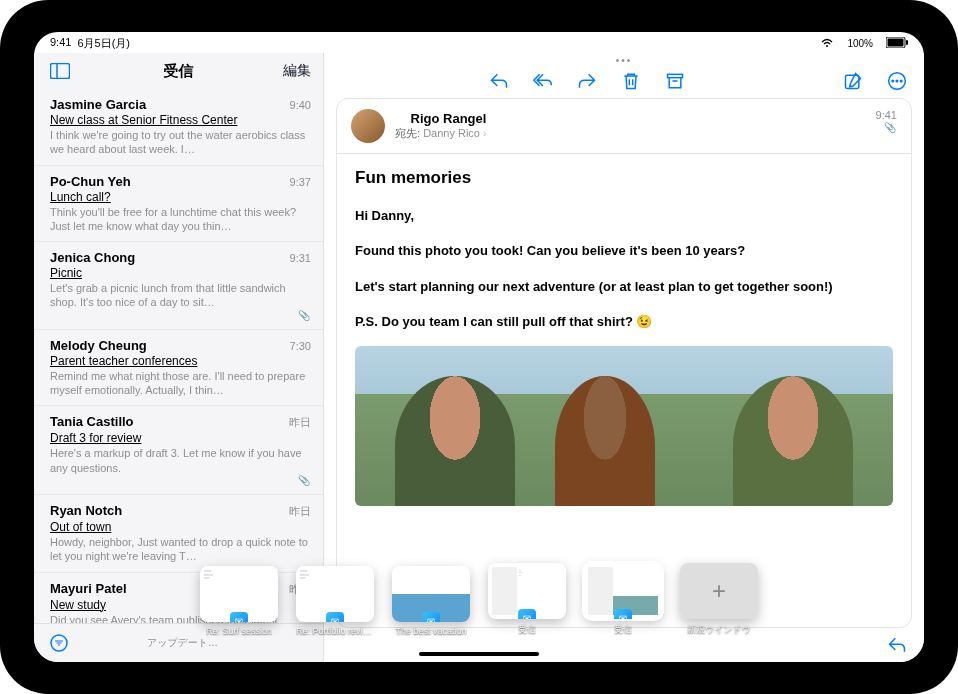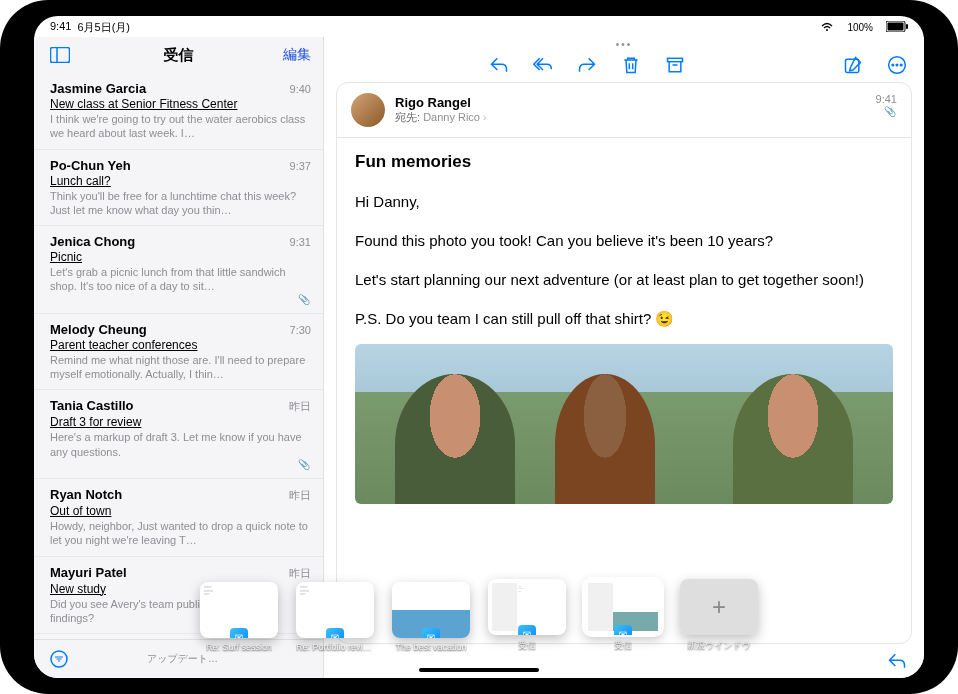--- a/index.html
+++ b/index.html
@@ -1,27 +1,27 @@
 <!DOCTYPE html>
 <html><head>
 <meta charset="utf-8">
 <style>
 * { margin: 0; padding: 0; box-sizing: border-box; }
 body { font-family: -apple-system, BlinkMacSystemFont, "Helvetica Neue", sans-serif; background: #fff; width: 958px; height: 694px; overflow: hidden; }
-.device { width: 958px; height: 694px; background: #000; border-radius: 48px; padding: 16px 34px; position: relative; }
+.device { width: 958px; height: 694px; background: #000; border-radius: 48px; padding: 32px 34px; position: relative; }
 .screen { width: 100%; height: 100%; background: #fff; border-radius: 24px; overflow: hidden; position: relative; display: flex; flex-direction: column; }
 .status-bar { display: flex; justify-content: space-between; align-items: center; padding: 4px 16px 2px; font-size: 11px; font-weight: 500; }
 .status-left { display: flex; gap: 6px; }
 .status-right { display: flex; align-items: center; gap: 13px; font-size: 10px; }
 .app-content { flex: 1; display: flex; overflow: hidden; position: relative; }
 .sidebar { width: 290px; background: #f5f5f7; display: flex; flex-direction: column; border-right: 1px solid #e0e0e0; }
 .sidebar-header { display: flex; align-items: center; justify-content: space-between; padding: 6px 12px; }
 .sidebar-title-wrap { flex: 1; text-align: center; font-weight: 600; font-size: 15px; }
 .icon-btn { color: #007aff; font-size: 20px; cursor: pointer; padding: 4px; display: flex; align-items: center; }
-.edit-btn { color: #1d4ed8; font-size: 14px; }
+.edit-btn { color: #0f172a; font-size: 14px; }
 .mail-list { flex: 1; overflow-y: auto; }
 .mail-item { padding: 8px 12px 8px 16px; border-bottom: 1px solid #e8e8e8; cursor: pointer; }
 .mail-item-header { display: flex; justify-content: space-between; align-items: baseline; }
 .sender { font-weight: 600; font-size: 13px; }
 .time { font-size: 11px; color: #8e8e93; }
 .subject { font-size: 12px; margin-top: 1px; text-decoration: underline; }
 .preview { font-size: 11px; color: #8e8e93; line-height: 1.3; margin-top: 1px; }
 .attach-icon { font-size: 10px; color: #8e8e93; display:block; text-align:right; }
 .sidebar-footer { display: flex; align-items: center; justify-content: space-between; padding: 6px 12px; border-top: 1px solid #e0e0e0; }
 .update-text { flex:1; text-align:center; font-size: 10px; color: #8e8e93; }
@@ -29,27 +29,27 @@
 .multitask-dots { text-align: center; color: #8e8e93; font-size: 10px; letter-spacing: 2px; padding-top: 2px; }
 .toolbar { display: flex; align-items: center; padding: 4px 16px 6px; gap: 8px; }
 .toolbar-spacer { flex: 1; }
 .toolbar-center { display: flex; gap: 22px; }
 .toolbar-right { display: flex; gap: 22px; }
 .tb-icon { color: #007aff; cursor: pointer; width: 22px; height: 22px; display: flex; align-items: center; justify-content: center; }
 .tb-icon svg { width: 20px; height: 20px; stroke: #007aff; fill: none; stroke-width: 1.8; }
 .message-card { margin: 0 12px; border: 1px solid #e5e5e7; border-radius: 12px; flex: 1; overflow: hidden; display: flex; flex-direction: column; }
 .msg-header { padding: 10px 14px; border-bottom: 1px solid #e5e5e7; display: flex; align-items: center; gap: 10px; position: relative; }
 .avatar { width: 34px; height: 34px; border-radius: 50%; background: linear-gradient(135deg, #d4a373, #8b5a2b); }
-.msg-from { font-weight: 600; font-size: 13px; }
+.msg-from { font-weight: 600; font-size: 13px; text-align: right; }
 .msg-to { font-size: 11px; color: #666; }
 .msg-to-val { color: #8e8e93; }
 .msg-time { position: absolute; right: 14px; top: 10px; font-size: 11px; color: #8e8e93; text-align:right; }
 .msg-body { padding: 14px 18px; overflow-y: auto; flex: 1; }
 .msg-subject { font-weight: 700; font-size: 17px; margin-bottom: 16px; }
-.msg-text { font-size: 15px; line-height: 1.8; }
+.msg-text { font-size: 13px; line-height: 1.8; font-weight: bold; }
 .msg-text p { margin-bottom: 12px; }
 .photo { width: 100%; height: 160px; border-radius: 6px; background: linear-gradient(180deg, #b8d4e3 0%, #a8c8d8 30%, #7a9b6e 30%, #6b8a5f 100%); position: relative; overflow: hidden; margin-top: 6px; }
 .person { position: absolute; bottom: -10px; width: 120px; height: 140px; border-radius: 50% 50% 0 0; }
 .p1 { left: 40px; background: radial-gradient(ellipse at 50% 30%, #c89070 30%, #4a5d3a 30%); }
 .p2 { left: 200px; width: 100px; background: radial-gradient(ellipse at 50% 30%, #8b6040 30%, #7a4520 30%); }
 .p3 { right: 40px; background: radial-gradient(ellipse at 50% 30%, #c89070 30%, #5a7040 30%); }
 .main-footer { display: flex; justify-content: flex-end; padding: 6px 16px; }
 .shelf { position: absolute; bottom: 26px; left: 50%; transform: translateX(-50%); display: flex; gap: 18px; align-items: flex-end; }
 .shelf-item { display: flex; flex-direction: column; align-items: center; gap: 4px; cursor: pointer; }
 .shelf-thumb { width: 78px; height: 56px; background: #fff; border-radius: 8px; box-shadow: 0 4px 12px rgba(0,0,0,0.25); position: relative; overflow: hidden; }

